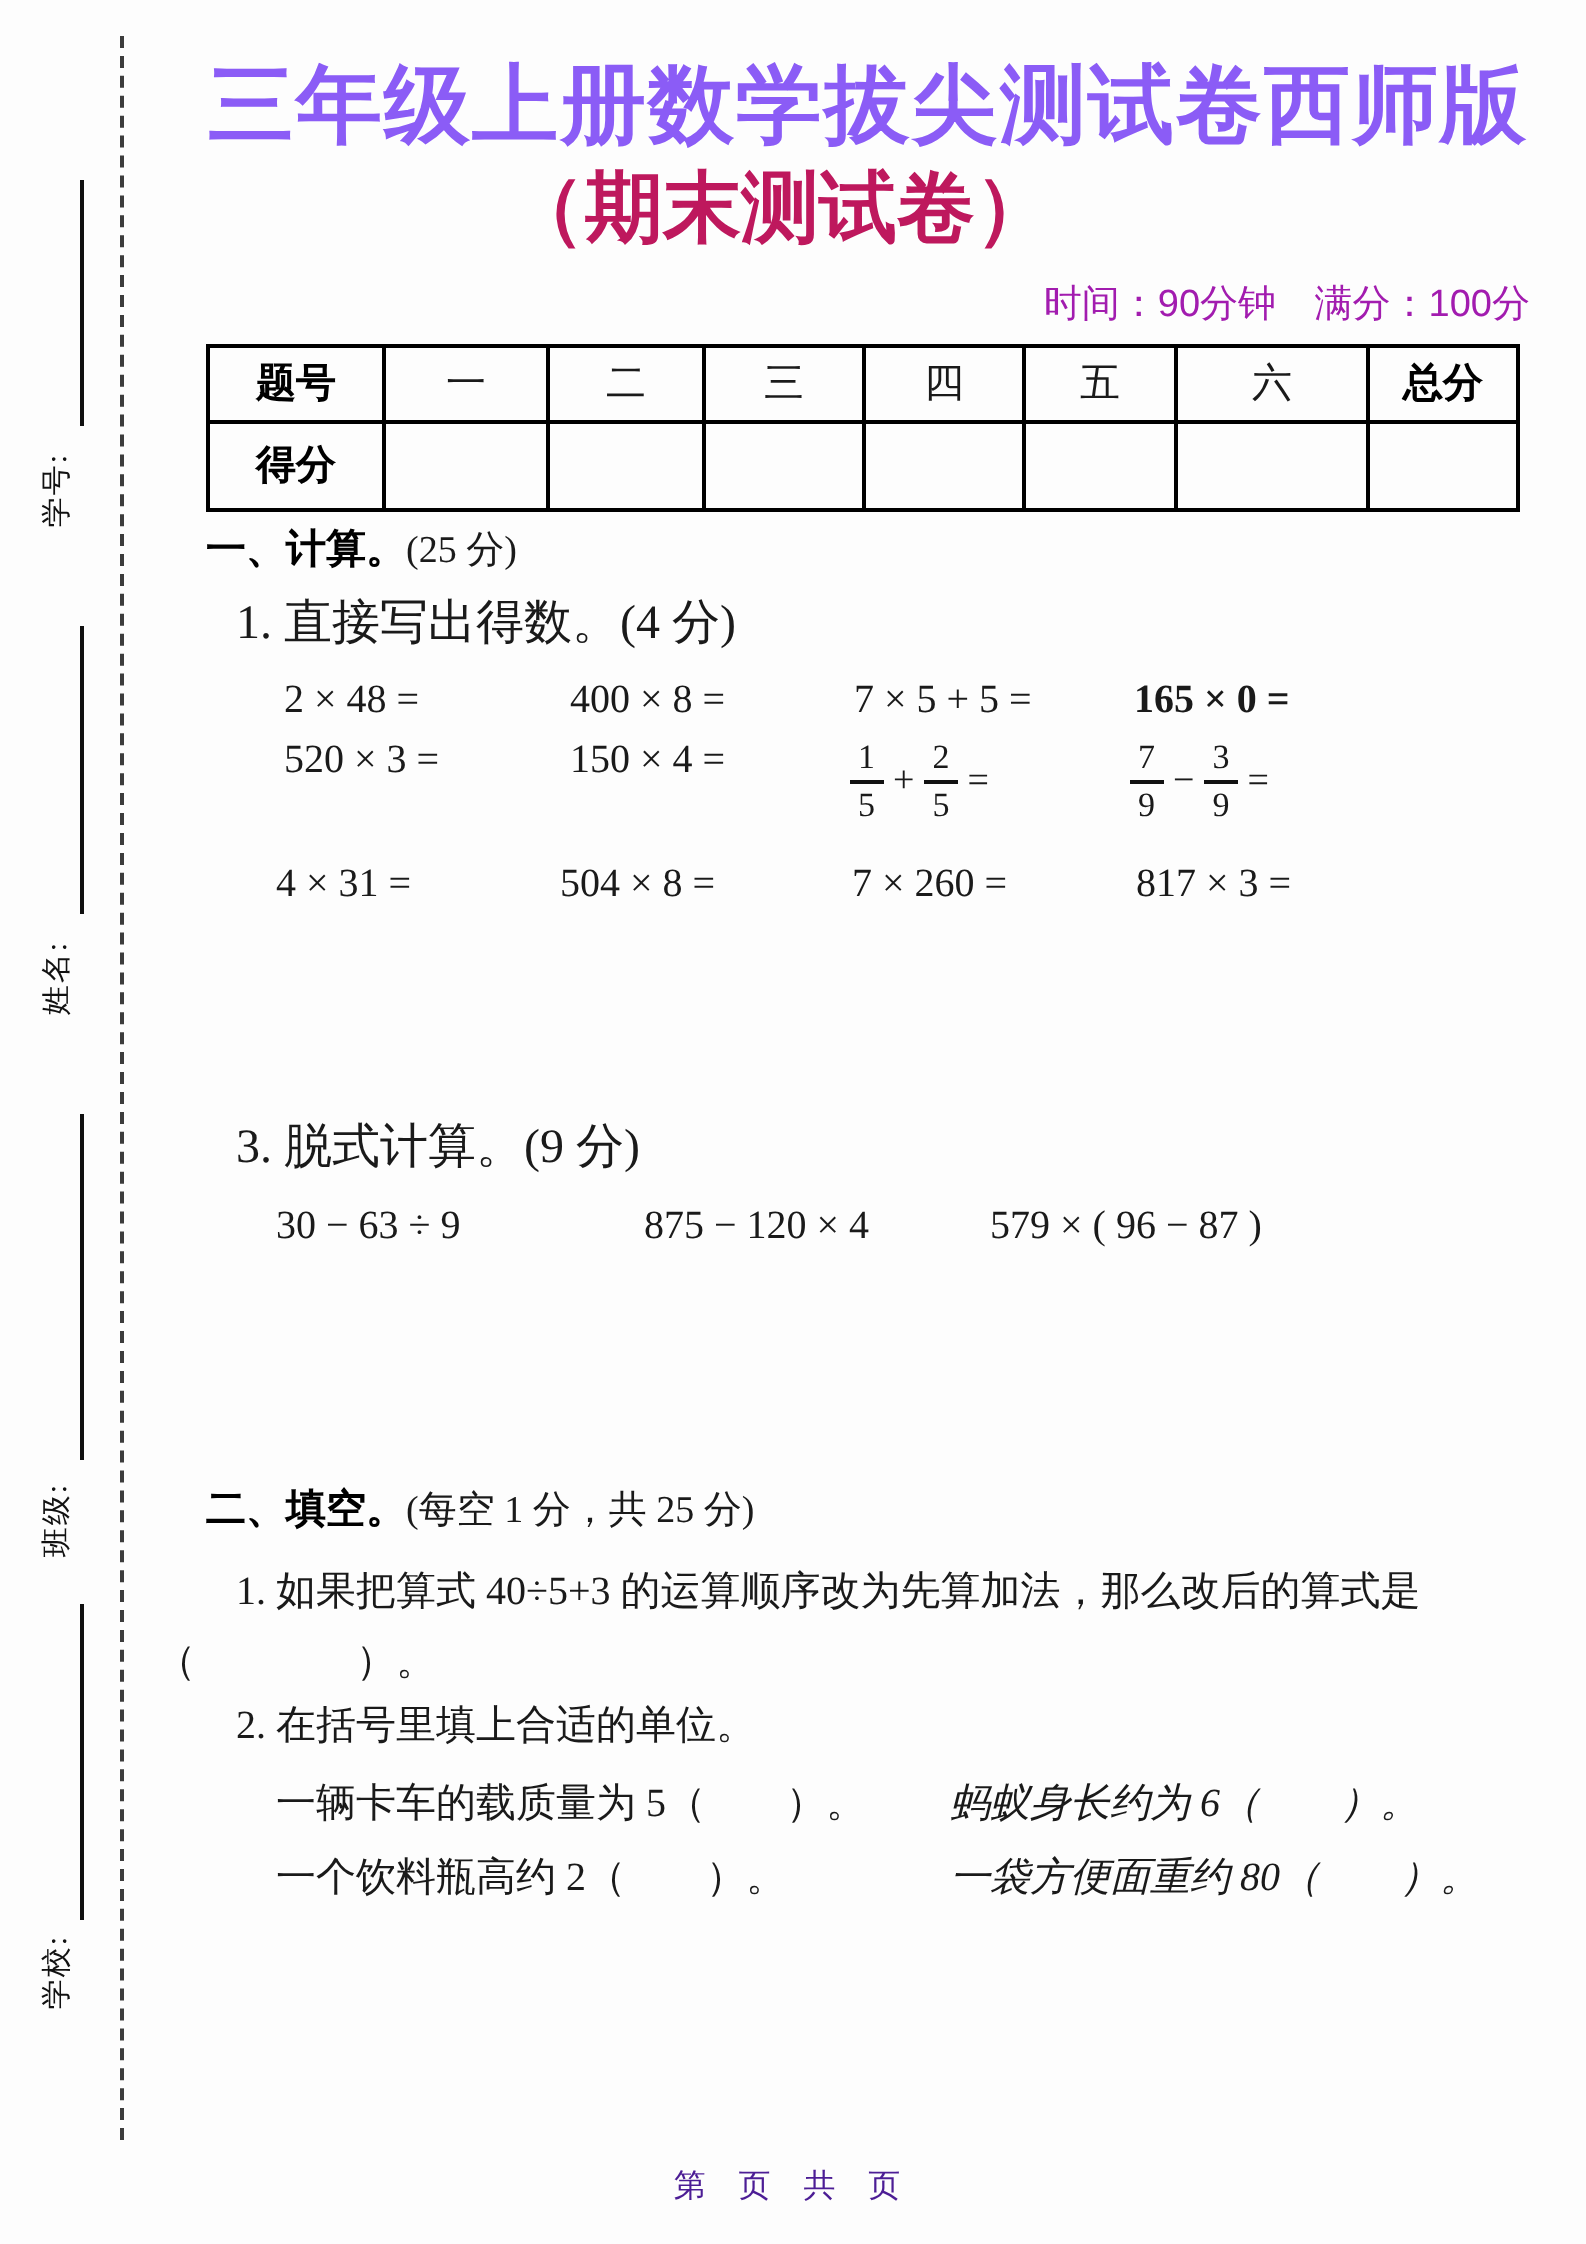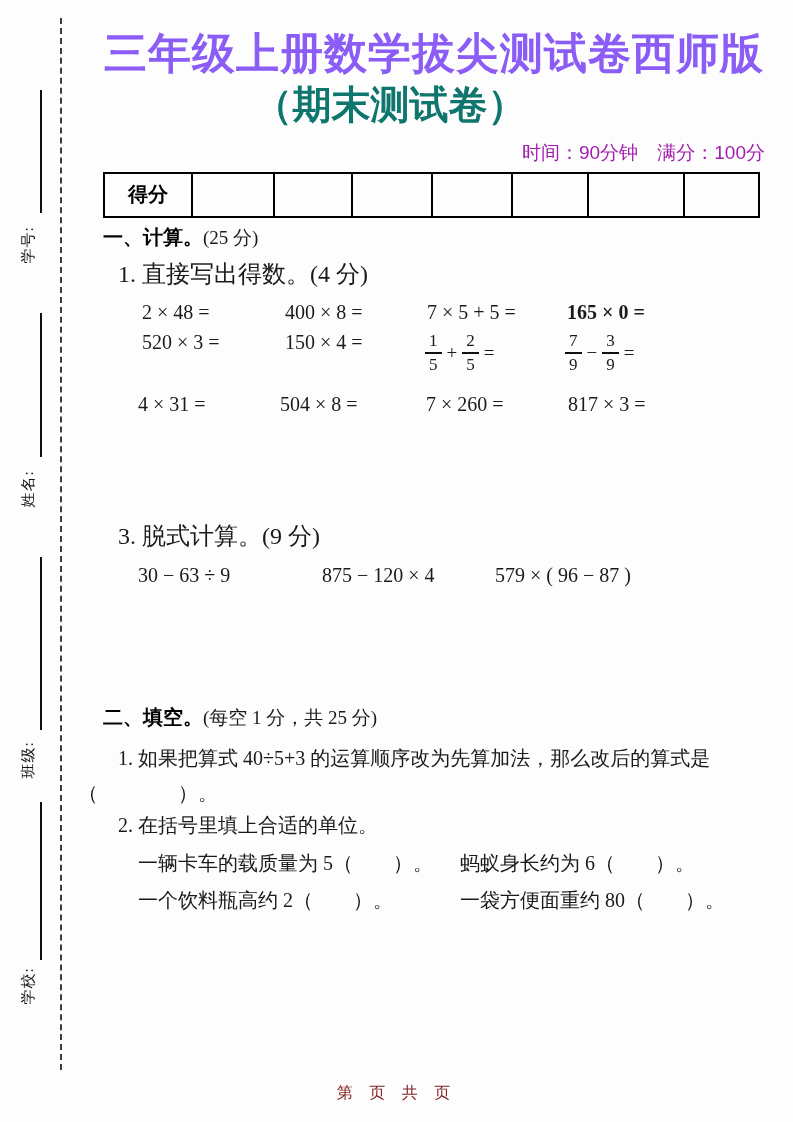--- a/index.html
+++ b/index.html
@@ -21,21 +21,21 @@
     transform:rotate(-90deg);
   }
   .sl1 { top:235px; } .sl2 { top:479px; } .sl3 { top:750px; } .sl4 { top:976px; }
   
   .content { position:absolute; left:103px; top:0; width:662px; }
   .title {
     margin:30px 0 0; text-align:center; color:#8b5cf6; letter-spacing:1px;
     font:bold 43px/1.1 "Liberation Sans","DejaVu Sans",sans-serif;
   }
   .subtitle {
-    margin:7px 88px 0 0; text-align:center; color:#0f766e;
+    margin:7px 88px 0 0; text-align:center; color:#be185d;
     font:bold 39px/1.1 "Liberation Sans","DejaVu Sans",sans-serif;
   }
   .meta {
     margin-top:14px; text-align:right; color:#a21caf;
     font:19px/1.25 "Liberation Sans","DejaVu Sans",sans-serif;
   }
   .meta .gap { margin-left:14px; }
   
   .score-table { border-collapse:collapse; table-layout:fixed; width:655px; margin-top:7px; }
   .score-table td { border:2px solid #000; text-align:center; font-size:20px; padding:0; }
@@ -63,25 +63,25 @@
   .frac .fn { display:block; border-bottom:2px solid #111; padding:0 4px 1px; }
   .frac .fd { display:block; padding-top:1px; }
   .fop { margin:0 5px; font-size:19px; }
   .spacer1 { height:108px; } .spacer2 { height:112px; }
   .q-line { margin-top:13px; padding-left:15px; font-size:20px; line-height:1.1; white-space:nowrap; }
   .q1-first { margin-top:18px; }
   .q1-blank { margin-left:-25px; padding-left:0; }
   .q2-head { margin-top:10px; }
   .unit-row { position:relative; margin-top:14px; height:24px; font-size:20px; }
   .unit-row span { position:absolute; top:0; white-space:nowrap; }
-  .unit-row .u0 { left:35px; } .unit-row .u1 { left:357px; }
+  .unit-row .u0 { left:35px; } .unit-row .u1 { left:372px;font-style:italic; }
   
   .footer {
     position:absolute; left:0; top:1083px; width:100%;
-    text-align:center; font-size:16px; letter-spacing:6px; color:#7f1d1d;
+    text-align:center; font-size:16px; letter-spacing:6px; color:#4c1d95;
     font-family:"Liberation Sans","DejaVu Sans",sans-serif;
   }
 </style>
 </head>
 <body>
 
 <div class="page">
 
   <div class="fold-line"></div>
   <div class="writein wl1"></div>
@@ -108,20 +108,30 @@
         <col style="width:88px">
           <col style="width:82px">
           <col style="width:78px">
           <col style="width:80px">
         <col style="width:80px">
           <col style="width:76px">
           <col style="width:96px">
           <col style="width:75px">
       </colgroup>
       <tbody>
+          <tr class="hrow">
+        <td class="rowhdr">题号</td>
+        <td>一</td>
+        <td>二</td>
+        <td>三</td>
+        <td>四</td>
+        <td>五</td>
+        <td>六</td>
+        <td>总分</td>
+      </tr>
       <tr class="srow">
         <td class="rowhdr">得分</td>
         <td></td>
         <td></td>
         <td></td>
         <td></td>
         <td></td>
         <td></td>
         <td></td>
       </tr>

